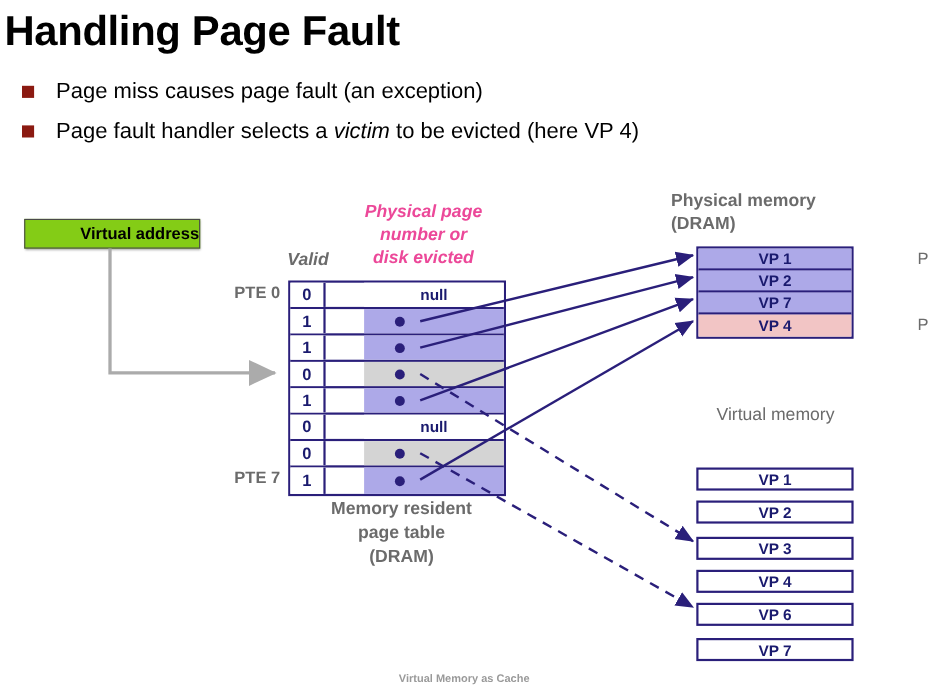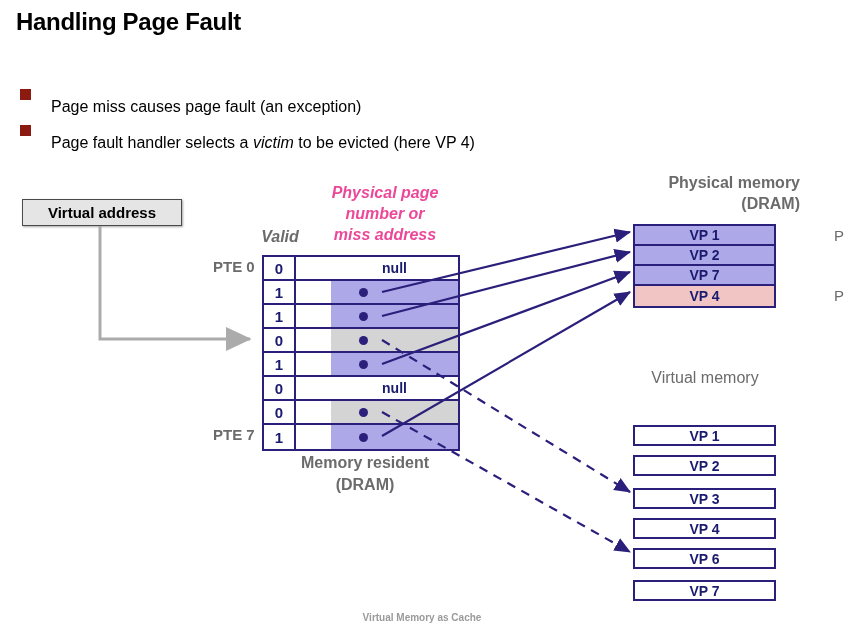--- a/index.html
+++ b/index.html
@@ -12,23 +12,23 @@
     height: 634px;
     position: relative;
     overflow: hidden;
     font-family: "Liberation Sans", sans-serif;
     color: #000000;
   }
 
   
   #slide-title {
     position: absolute;
-    left: 16px;
+    left: 4px;
     top: 8px;
-    font-size: 24px;
+    font-size: 38px;
     font-weight: bold;
     letter-spacing: -0.3px;
     color: #000000;
     white-space: nowrap;
   }
 
   
   .bullet-row {
     position: absolute;
     left: 20px;
@@ -39,41 +39,40 @@
   #bullet-row-0 { top: 72px; }
   #bullet-row-1 { top: 108px; }
   .bullet-marker {
     width: 11px;
     height: 11px;
     background: #8B1A11;
     margin-right: 20px;
     flex: 0 0 auto;
   }
   .bullet-text {
-    font-size: 16px;
+    font-size: 20px;
     color: #000000;
-    margin-top: 26px;
   }
   .bullet-text .em {
     font-style: italic;
   }
 
   
   #virtual-address-box {
     position: absolute;
     left: 22px;
     top: 199px;
     width: 158px;
     height: 25px;
     border: 1px solid #4a4a4a;
-    background: #e5e5e5;
+    background: #84cc16;
     box-shadow: 1px 1px 2px rgba(0,0,0,0.35);
     display: flex;
     align-items: center;
-    justify-content: center;
+    justify-content: flex-end;
     font-size: 15px;
     font-weight: bold;
     color: #000;
   }
 
   
   #va-connector {
     position: absolute;
     left: 0;
     top: 0;
@@ -183,21 +182,21 @@
     color: #6b6b6b;
     line-height: 22px;
   }
 
   
   #phys-mem-caption {
     position: absolute;
     left: 610px;
     top: 172px;
     width: 190px;
-    text-align: right;
+    text-align: left;
     font-size: 16px;
     font-weight: bold;
     color: #6b6b6b;
     line-height: 21px;
   }
   #phys-mem-box {
     position: absolute;
     left: 633px;
     top: 224px;
     width: 143px;
@@ -307,21 +306,21 @@
     <marker id="gray-arrow" markerWidth="9" markerHeight="9" refX="8" refY="4.5" orient="auto">
       <path d="M0,0.5 L8.5,4.5 L0,8.5 Z" fill="#ababab"></path>
     </marker>
   </defs>
   <path d="M100,226 L100,339 L250,339" stroke="#ababab" stroke-width="3" fill="none" marker-end="url(#gray-arrow)"></path>
 </svg>
 
 <div id="ppn-header">
   <div>Physical page</div>
   <div>number or</div>
-  <div>miss address</div>
+  <div>disk evicted</div>
 </div>
 <div id="valid-header">Valid</div>
 
 <div class="pte-label" id="pte-label-0">PTE 0</div>
 <div class="pte-label" id="pte-label-7">PTE 7</div>
 
 <div id="page-table">
     <div class="pt-row">
       <div class="pt-valid">0</div>
       <div class="pt-content fill-white">null</div>
@@ -363,20 +362,21 @@
     <div class="pt-row">
       <div class="pt-valid">1</div>
       <div class="pt-content fill-purple">
         <span class="pt-dot"></span>
       </div>
     </div>
   </div>
 
 <div id="page-table-caption">
   <div>Memory resident</div>
+  <div>page table</div>
   <div>(DRAM)</div>
 </div>
 
 <div id="phys-mem-caption">
   <div>Physical memory</div>
   <div>(DRAM)</div>
 </div>
 <div id="phys-mem-box">
     <div class="pm-row fill-purple">VP 1</div>
     <div class="pm-row fill-purple">VP 2</div>

